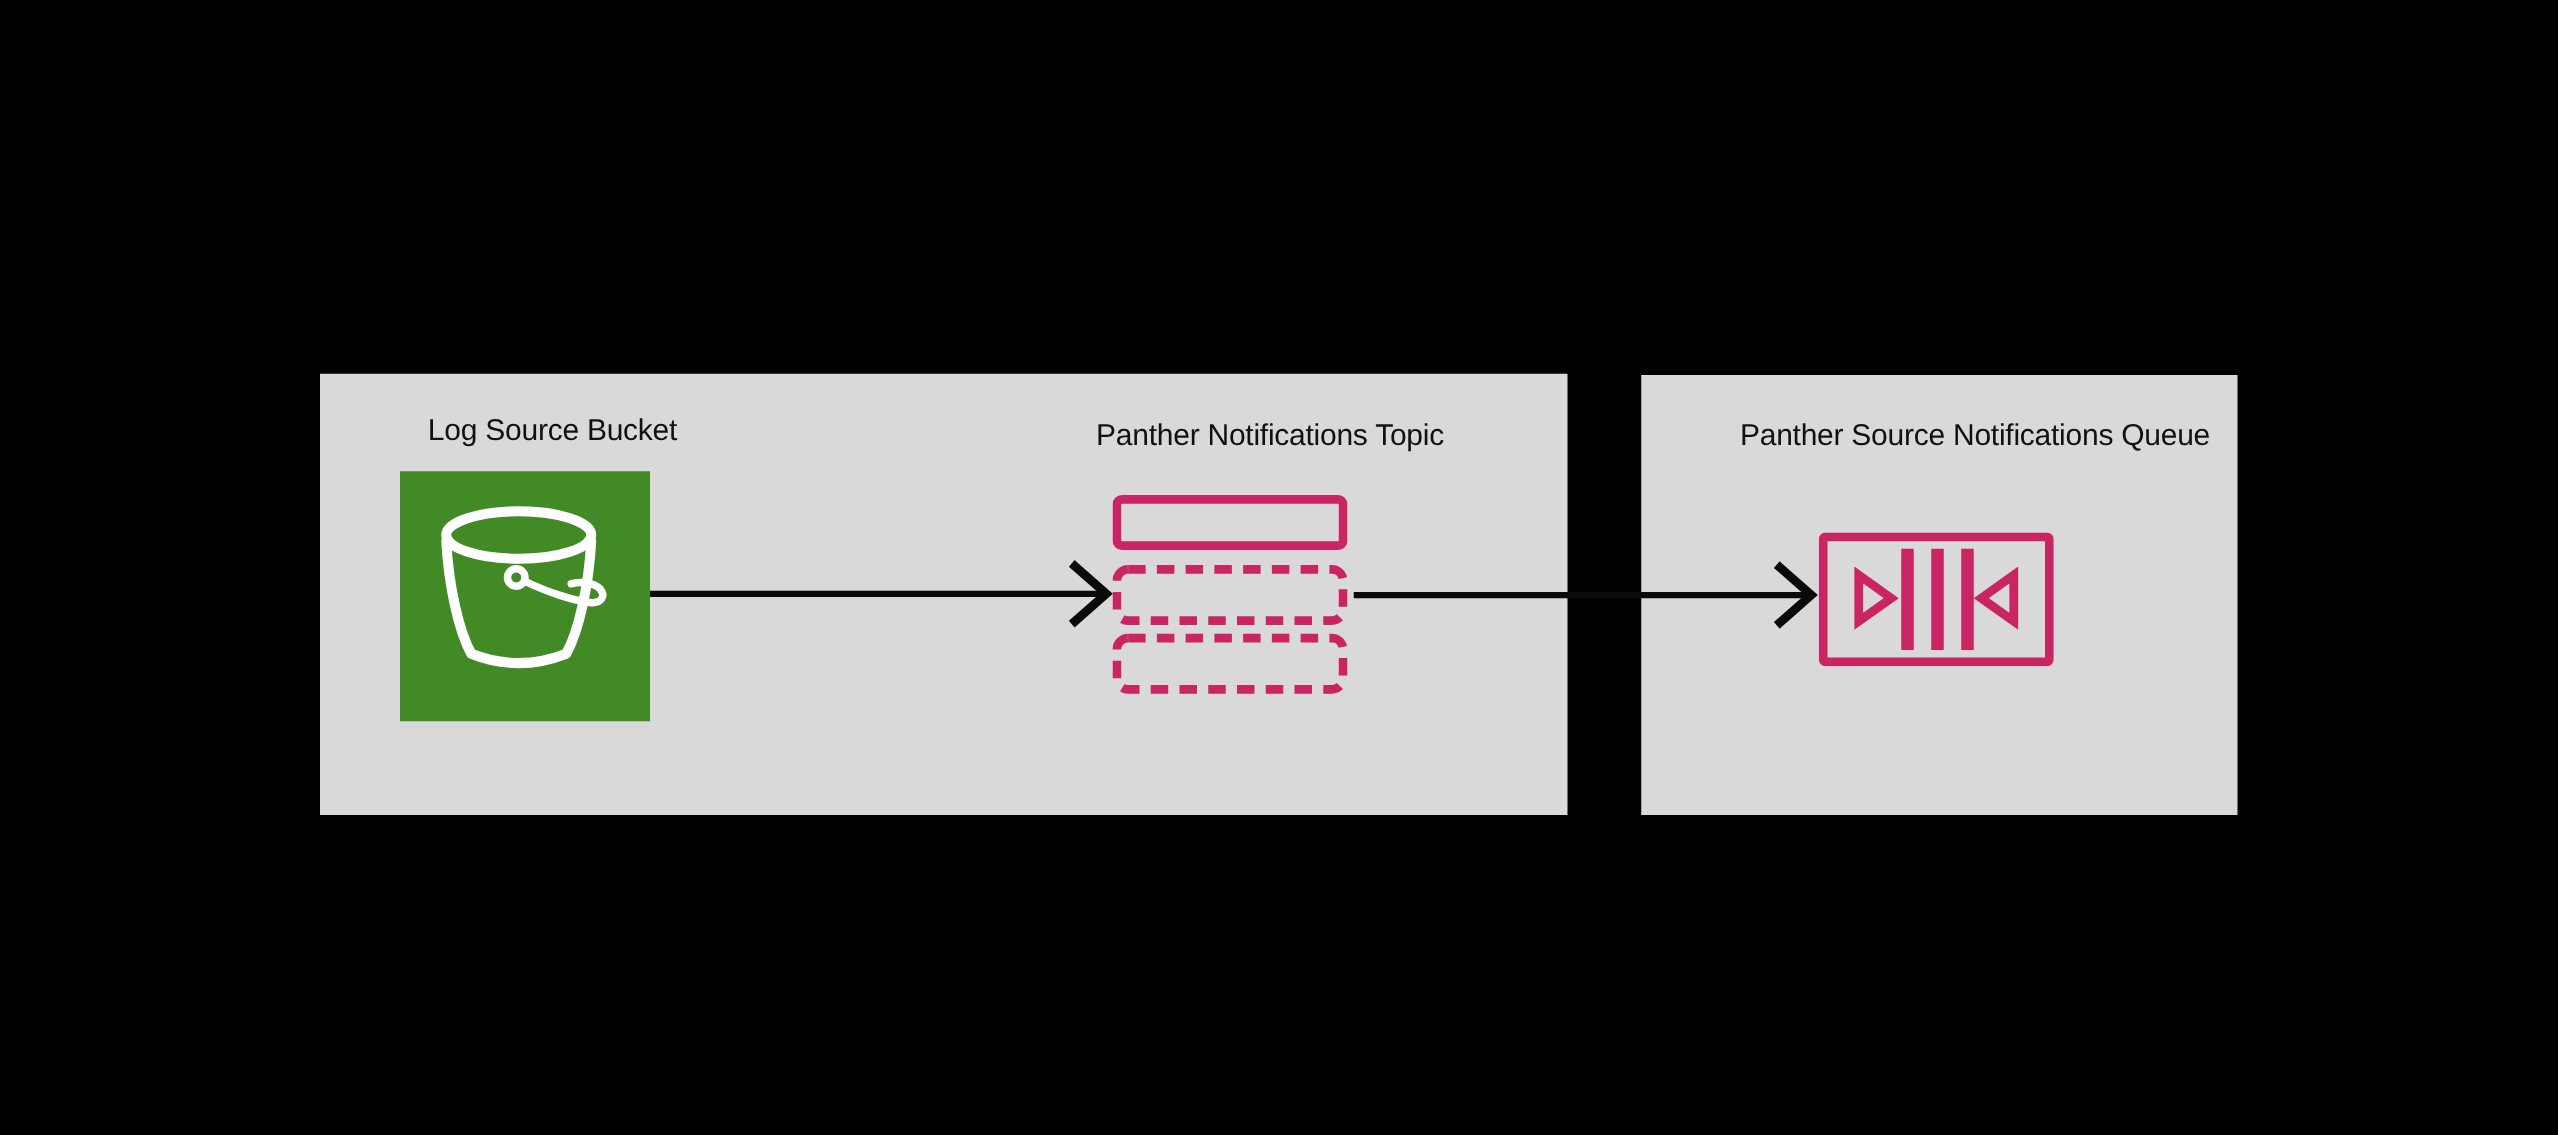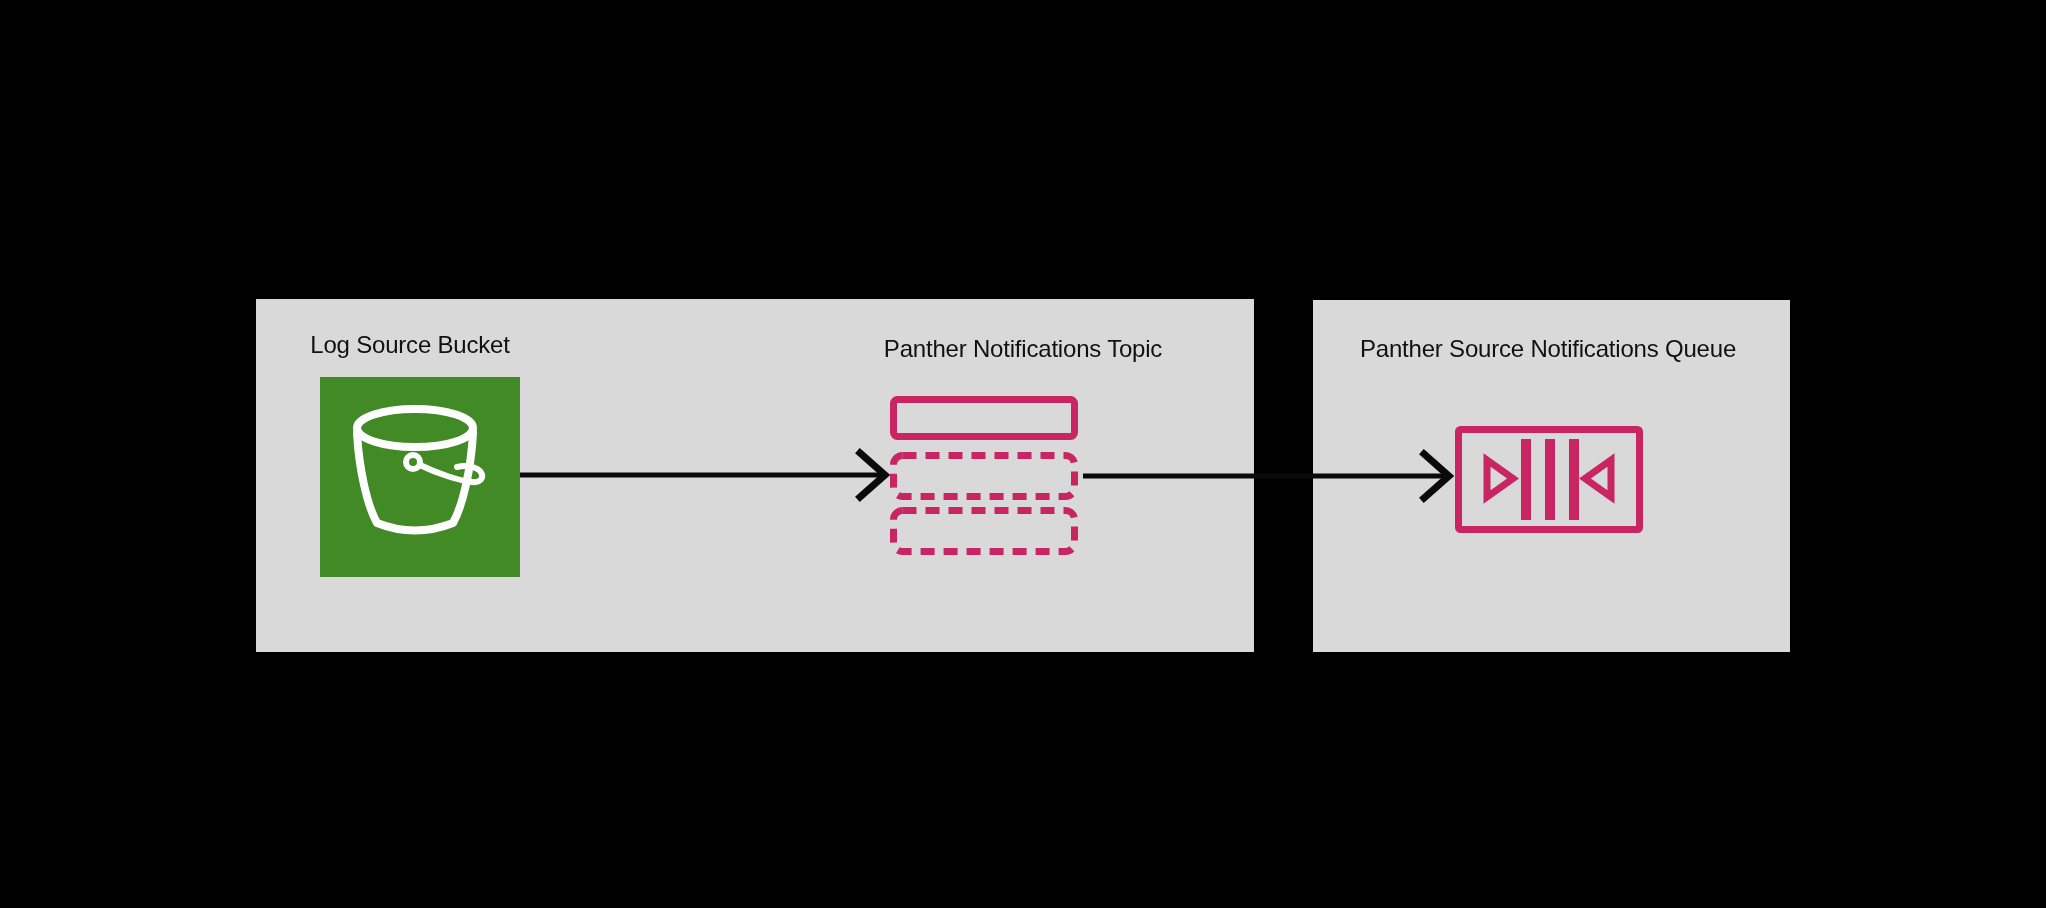--- a/index.html
+++ b/index.html
@@ -28,23 +28,24 @@
 
   .node-label {
     position: absolute;
     transform: translateX(-50%);
     white-space: nowrap;
     color: var(--text);
     font-size: 24px;
     font-weight: 500;
     letter-spacing: -0.2px;
     z-index: 3;
+    margin-left: 32px;
   }
   #label-bucket { left: 410px;  top: 331px; }
-  #label-topic  { left: 1023px;  top: 335px; }
+  #label-topic  { left: 984px;  top: 335px; }
   #label-queue  { left: 1548px; top: 335px; }
 
   .icon-box { position: absolute; z-index: 2; }
   #bucket-square {
     left: 320px; top: 377px; width: 200px; height: 200px;
     background: var(--green);
   }
   #bucket-square svg { display: block; width: 200px; height: 200px; }
   #sns-icon { left: 890px; top: 396px; }
   #sqs-icon { left: 1455px; top: 426px; }

